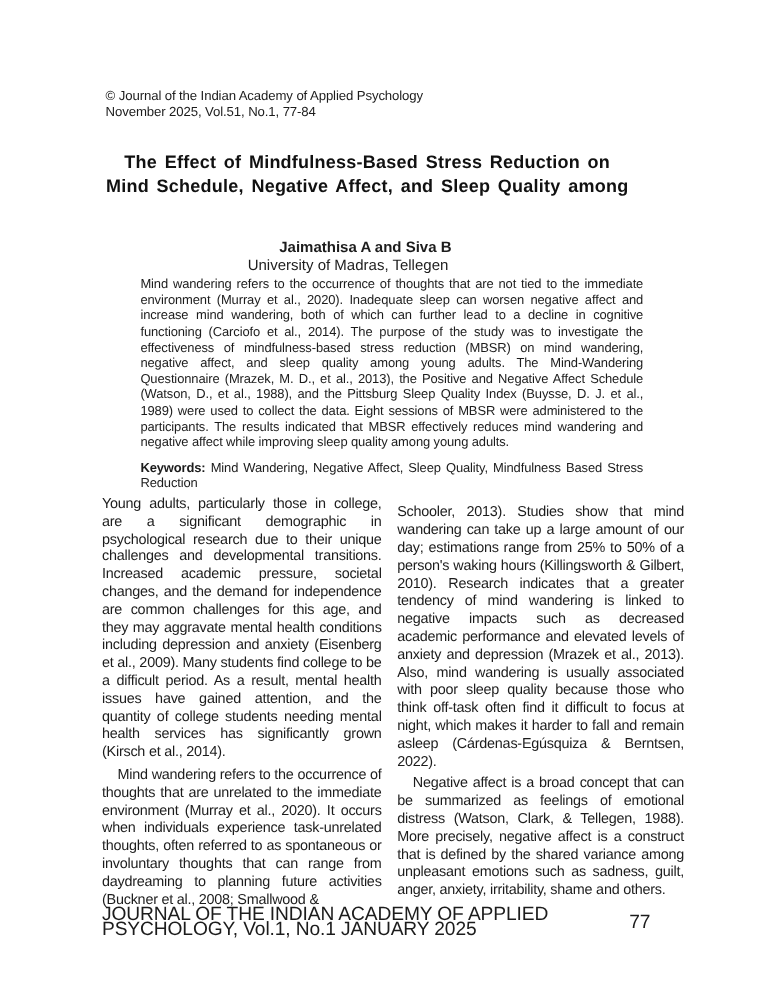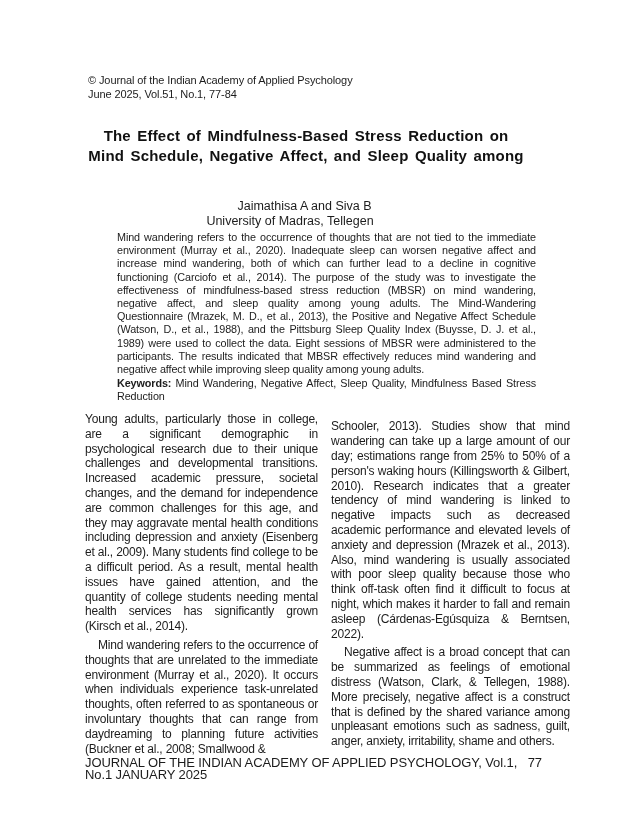--- a/index.html
+++ b/index.html
@@ -36,33 +36,33 @@
   }
   .byline {
     position: absolute;
     left: 0;
     right: 0;
     top: 199px;
     text-align: center;
     font-size: 12.5px;
     line-height: 15px;
   }
-  .byline .authors { font-weight: normal; padding-left: 29px; }
+  .byline .authors { font-weight: bold; padding-left: 29px; }
   .abstract {
     position: absolute;
     left: 117px;
     top: 231px;
     width: 419px;
     font-size: 10.8px;
     line-height: 13.2px;
     text-align: justify;
     letter-spacing: -0.1px;
   }
   .abstract p { margin: 0; }
-  .abstract p.keywords { margin-top: 1px; }
+  .abstract p.keywords { margin-top: 8px; }
   .kw-label { font-weight: bold; }
   .columns {
     position: absolute;
     left: 85px;
     top: 412px;
     width: 485px;
     display: flex;
     gap: 13px;
     font-size: 12px;
     line-height: 14.8px;
@@ -74,33 +74,34 @@
   .col-right { width: 239px; }
   .columns p { margin: 0; }
   .columns p.indent { margin-top: 4px; text-indent: 13px; }
   .footer {
     position: absolute;
     left: 85px;
     top: 757px;
     width: 457px;
     display: flex;
     justify-content: space-between;
-    font-size: 13px;
+    font-size: 16px;
     line-height: 12px;
     letter-spacing: -0.1px;
+    align-items: center;
   }
 </style>
 </head>
 <body>
 
 <div class="page">
 
   <div class="header">
     <div>© Journal of the Indian Academy of Applied Psychology</div>
-    <div>June 2025, Vol.51, No.1, 77-84</div>
+    <div>November 2025, Vol.51, No.1, 77-84</div>
   </div>
 
   <div class="title-block">
     <div>The Effect of Mindfulness-Based Stress Reduction on</div>
     <div>Mind Schedule, Negative Affect, and Sleep Quality among</div>
   </div>
 
   <div class="byline">
     <div class="authors">Jaimathisa A and Siva B</div>
     <div>University of Madras, Tellegen</div>

